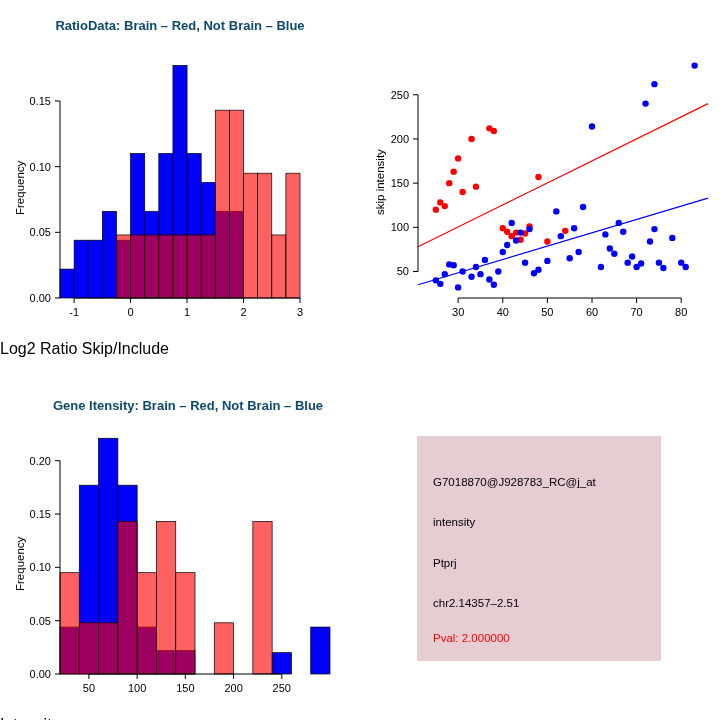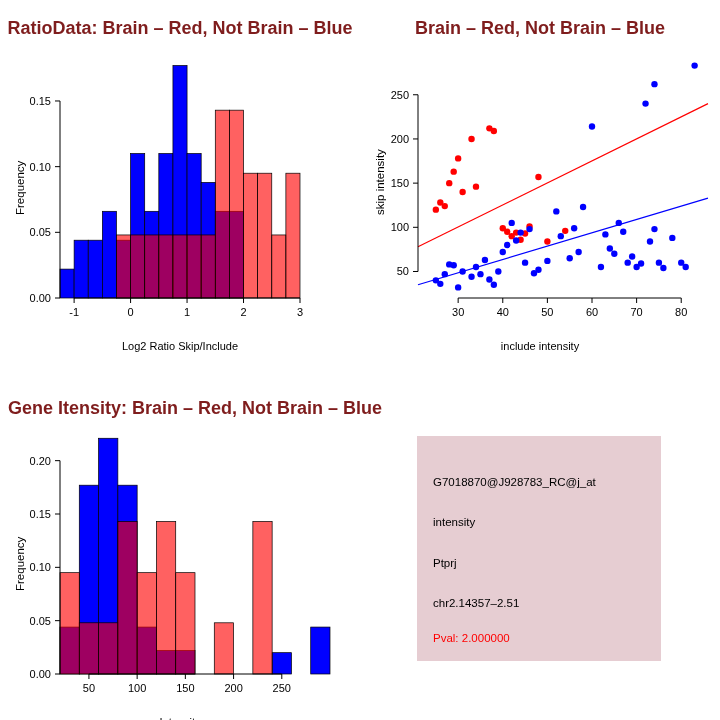--- a/index.html
+++ b/index.html
@@ -1,20 +1,20 @@
 <!DOCTYPE html>
 <html><head>
 <meta charset="utf-8">
 <style>
   html,body{margin:0;padding:0;}
   body{width:720px;height:720px;background:#ffffff;font-family:"Liberation Sans",sans-serif;overflow:hidden;}
   #page{position:relative;width:720px;height:720px;}
   .panel{position:absolute;}
-  .title{font-size:18px;font-weight:bold;color:#7f1d1d;text-align:center;white-space:nowrap;}
-  .axlabel{font-size:11px;color:#000;text-align:center;white-space:nowrap;}
+  .title{font-size:13px;font-weight:bold;color:#0c4a6e;text-align:center;white-space:nowrap;}
+  .axlabel{font-size:16px;color:#000;text-align:left;white-space:nowrap;}
   .ylabel{font-size:11.5px;color:#000;white-space:nowrap;transform:rotate(-90deg);transform-origin:left top;}
   svg{display:block;}
   .infobox{background:#e6cdd2;border:0;text-decoration:underline;}
   .infoline{font-size:11.5px;color:#000;}
   .infoline.pval{color:#ff0000;}
 </style>
 </head>
 <body>
 
 <div id="page">
@@ -73,25 +73,23 @@
         <line x1="55" y1="232.32432432432432" x2="60" y2="232.32432432432432" stroke="#000" stroke-width="1"></line>
         <text x="51" y="236.32432432432432" font-size="11" font-family="Liberation Sans, sans-serif" fill="#000" text-anchor="end">0.05</text>
         <line x1="55" y1="166.64864864864865" x2="60" y2="166.64864864864865" stroke="#000" stroke-width="1"></line>
         <text x="51" y="170.64864864864865" font-size="11" font-family="Liberation Sans, sans-serif" fill="#000" text-anchor="end">0.10</text>
         <line x1="55" y1="100.972972972973" x2="60" y2="100.972972972973" stroke="#000" stroke-width="1"></line>
         <text x="51" y="104.972972972973" font-size="11" font-family="Liberation Sans, sans-serif" fill="#000" text-anchor="end">0.15</text>
       </svg>
   </div>
 
   <div class="panel" style="left:360px;top:0;width:360px;height:360px;">
-    <div class="title" style="left:0;top:18px;width:360px;position:absolute;">Brain – Red, Not Brain – Blue</div>
     <div style="position:absolute;left:14px;top:0;height:360px;width:14px;">
       <div class="ylabel" style="position:absolute;left:0;top:215px;">skip intensity</div>
     </div>
-    <div class="axlabel" style="position:absolute;left:0;top:340px;width:360px;">include intensity</div>
     <svg id="svg-scatter" width="360" height="360">
         <line x1="58" y1="246.7490909090909" x2="348" y2="103.6" stroke="#ff0000" stroke-width="1.2"></line>
         <line x1="58" y1="284.74545454545455" x2="348" y2="198.14909090909092" stroke="#0000ff" stroke-width="1.2"></line>
         <g>
           <circle cx="75.84615384615384" cy="209.63636363636363" r="3.2" fill="#ff0000"></circle>
           <circle cx="80.3076923076923" cy="202.56727272727272" r="3.2" fill="#ff0000"></circle>
           <circle cx="84.76923076923077" cy="206.1018181818182" r="3.2" fill="#ff0000"></circle>
           <circle cx="89.23076923076923" cy="183.12727272727273" r="3.2" fill="#ff0000"></circle>
           <circle cx="93.6923076923077" cy="171.64" r="3.2" fill="#ff0000"></circle>
           <circle cx="98.15384615384616" cy="158.38545454545454" r="3.2" fill="#ff0000"></circle>

